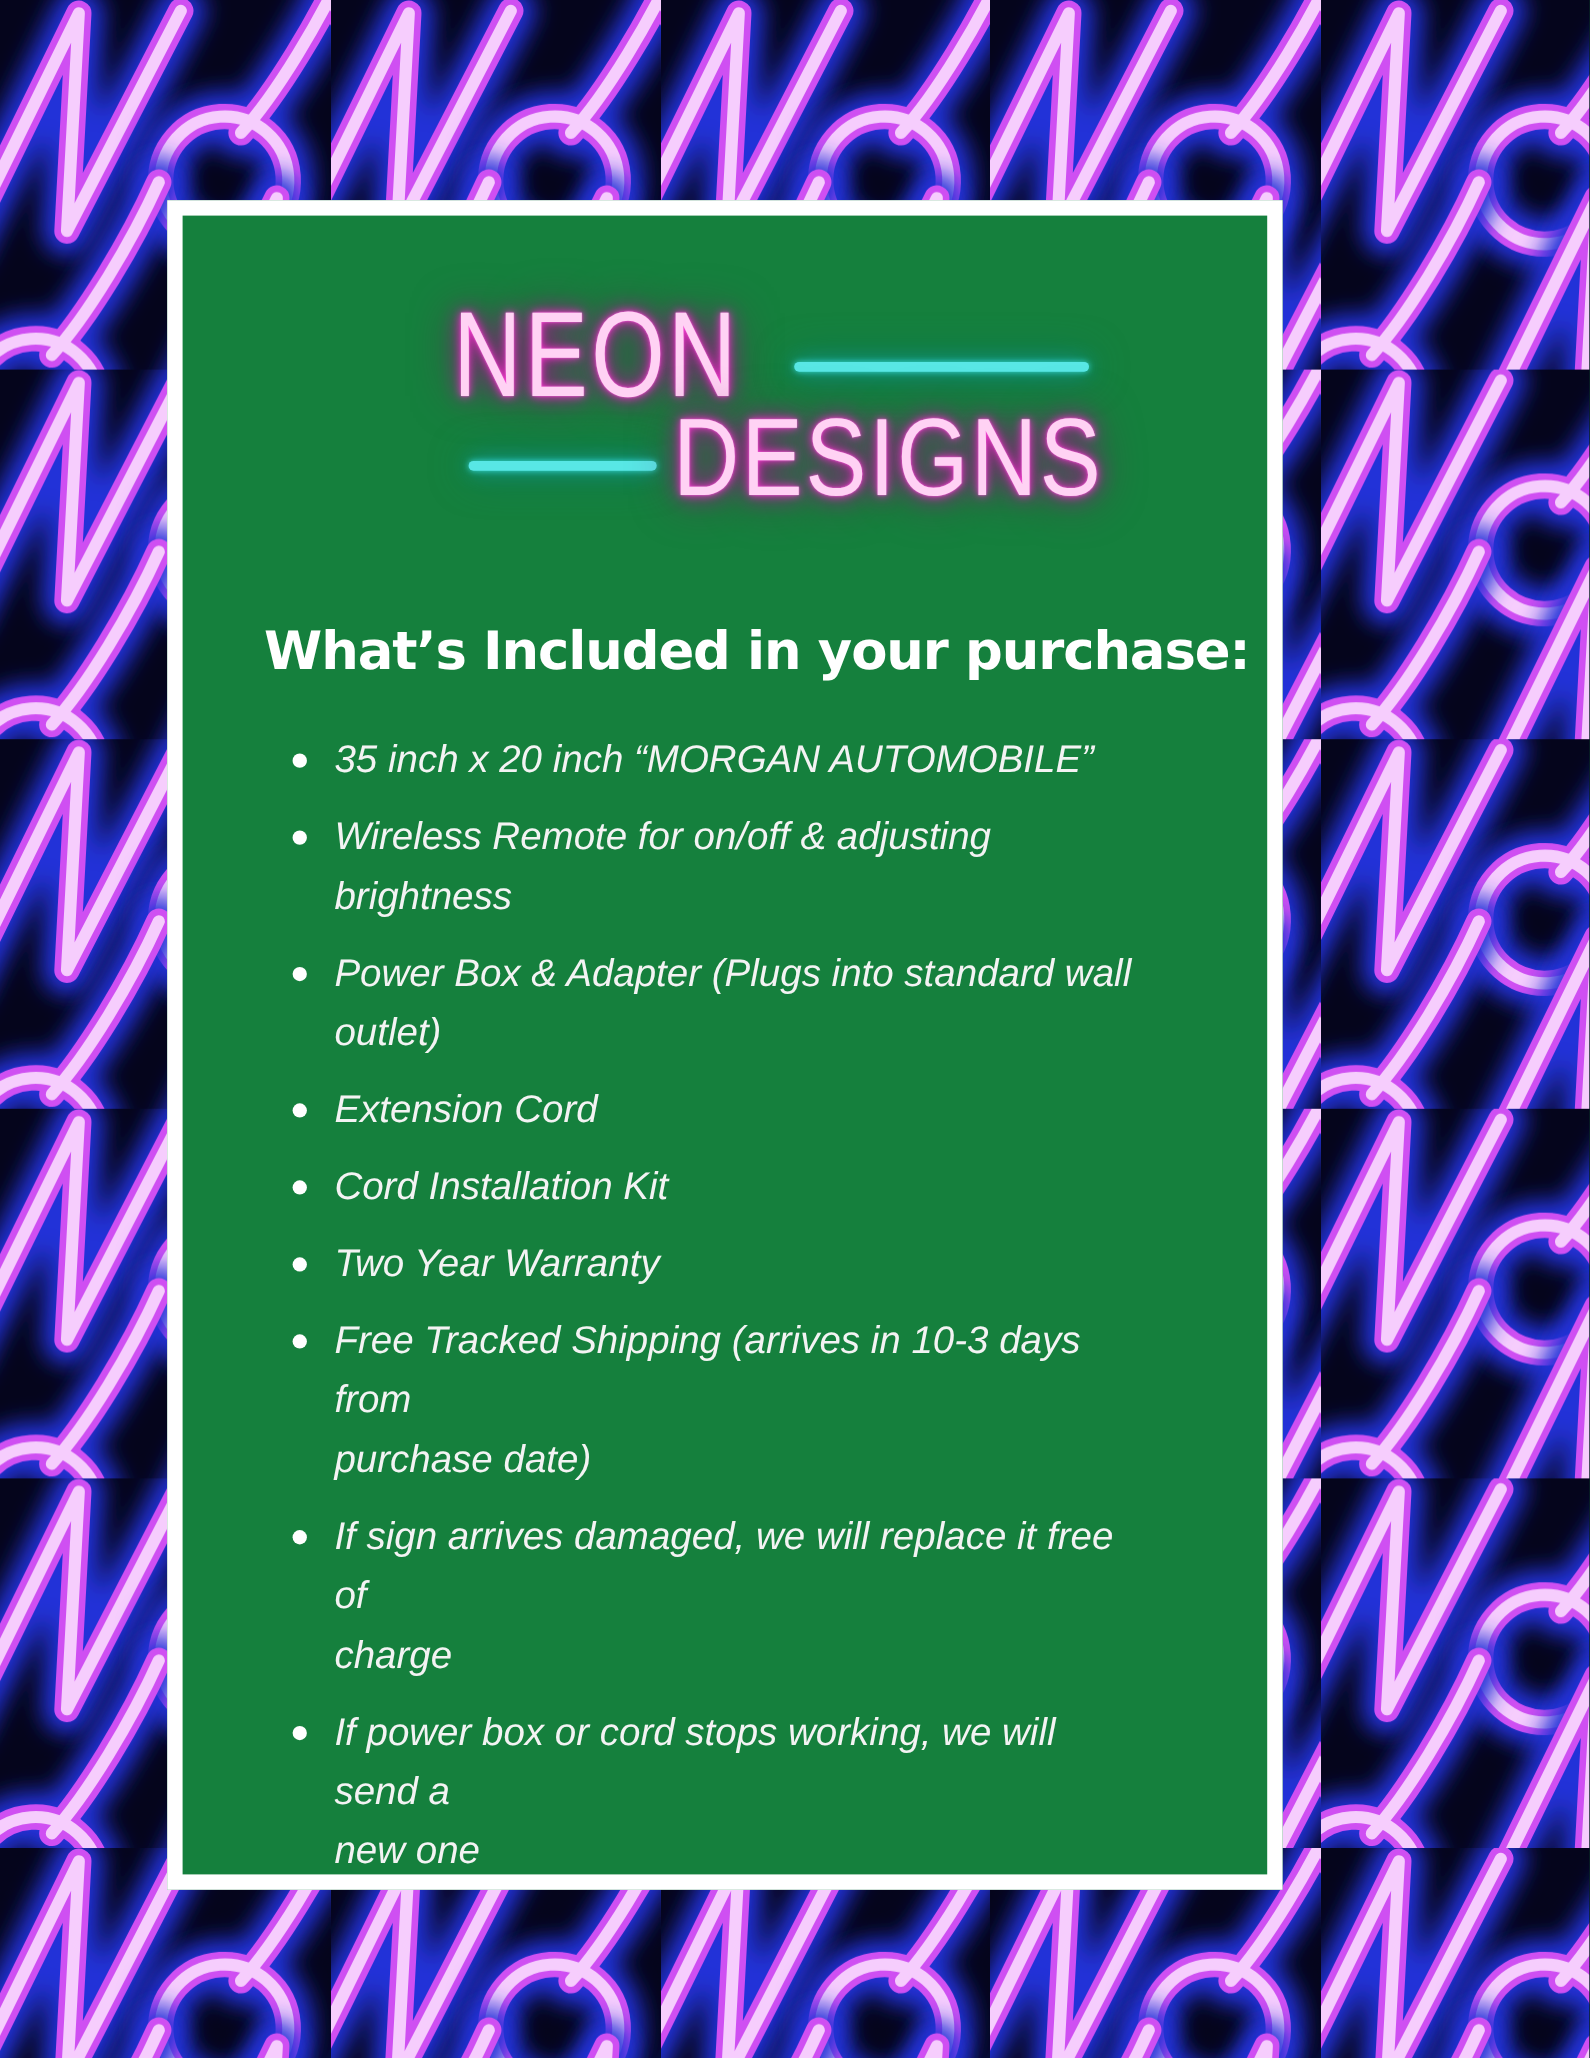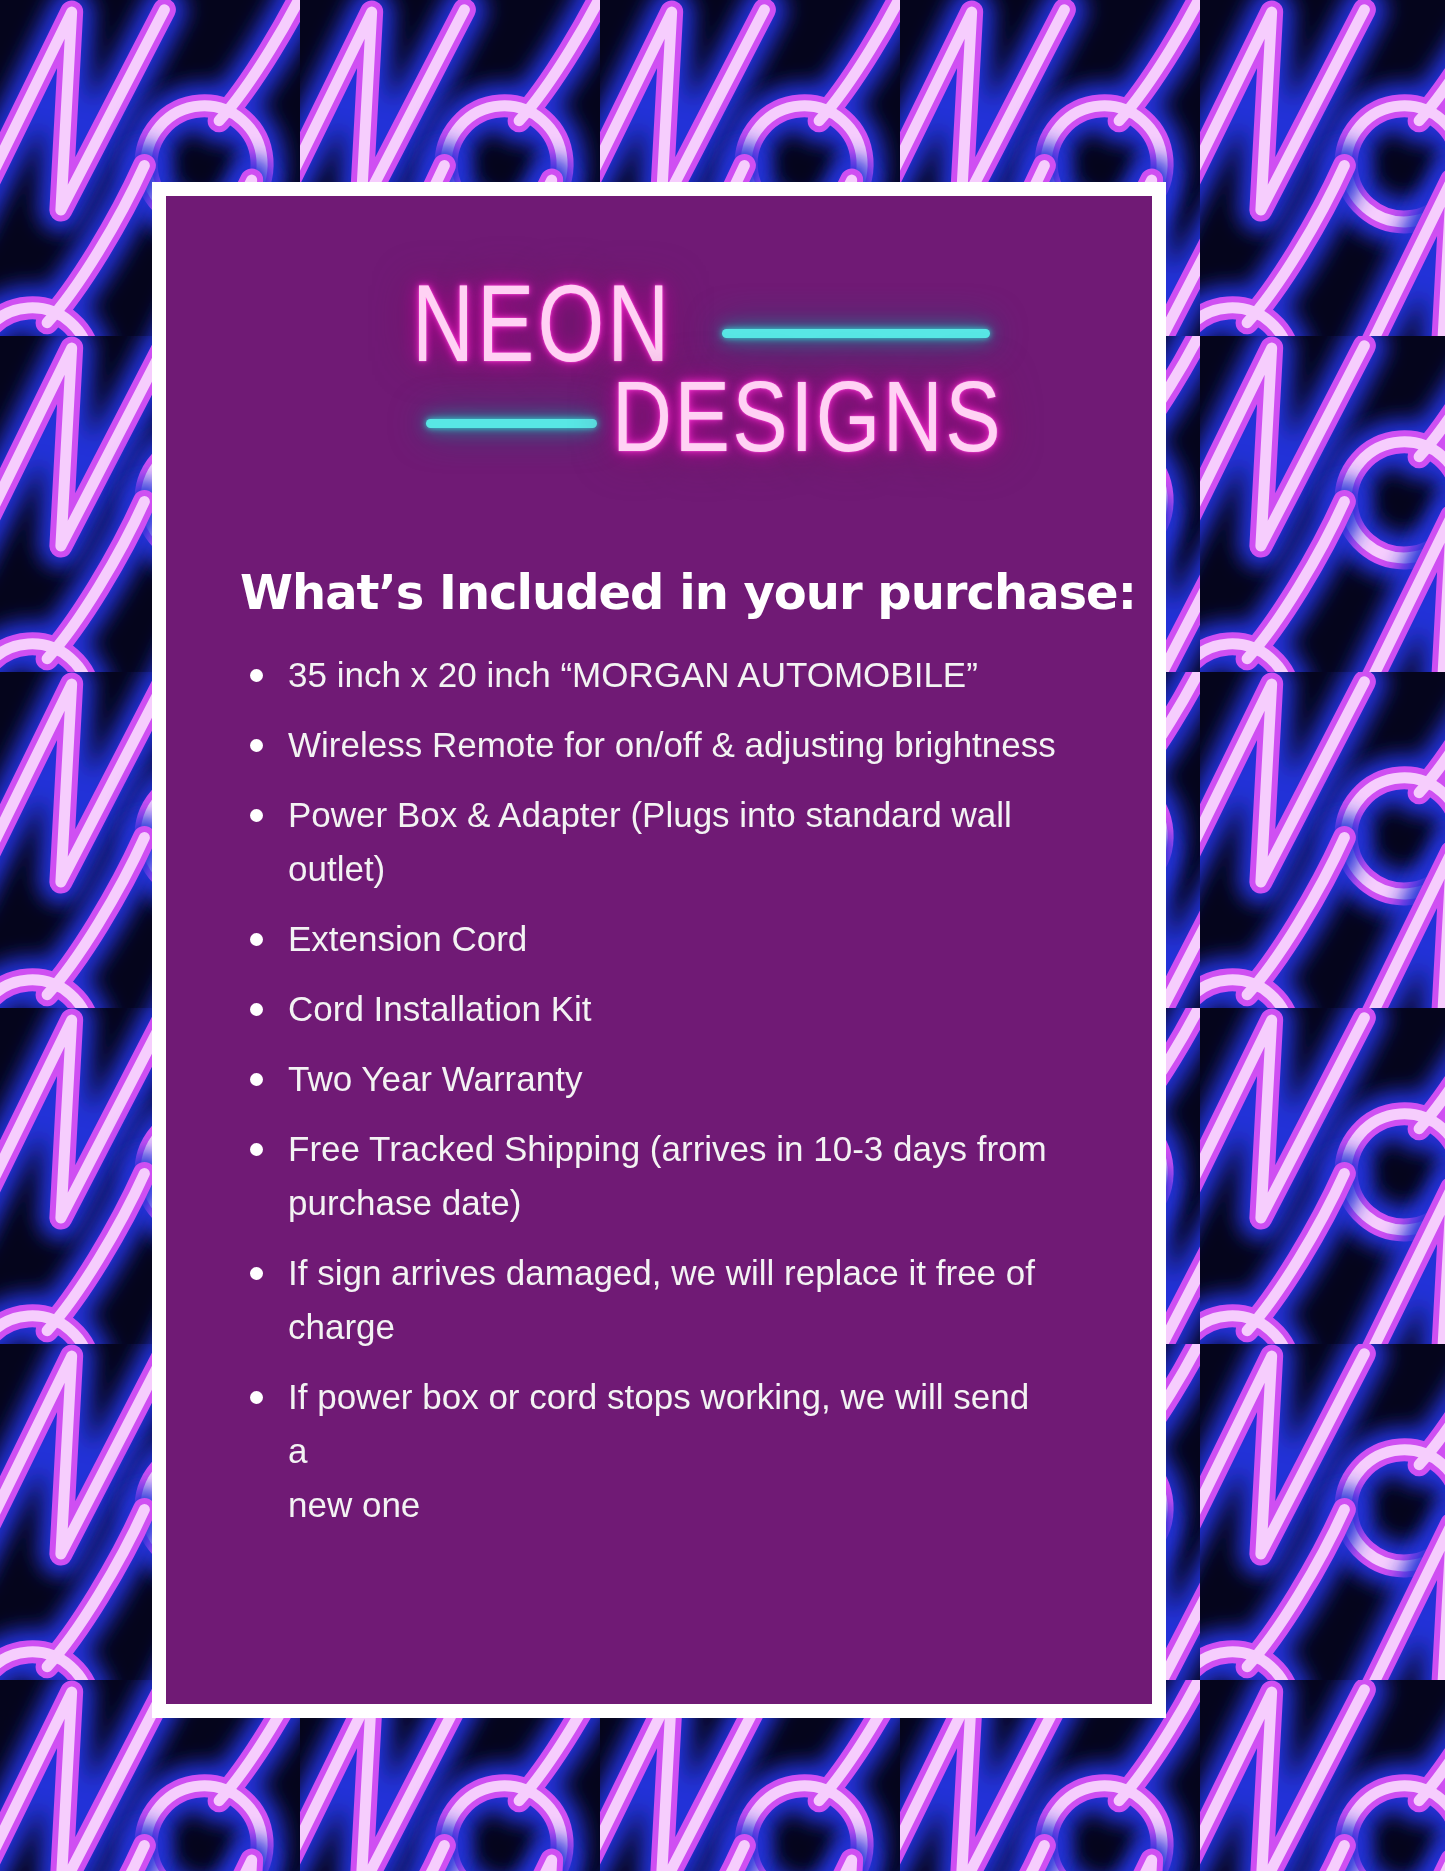--- a/index.html
+++ b/index.html
@@ -8,42 +8,42 @@
 
   
   .bg-svg{position:absolute;left:0;top:0;width:1445px;height:1871px;display:block;}
   .pg{stroke:#2331d8;stroke-width:46;filter:url(#glowblur);}
   .pm{stroke:#cf4ff2;stroke-width:23;}
   .pc{stroke:#f6cdfd;stroke-width:11;}
   .motif use{fill:none;stroke-linecap:round;stroke-linejoin:round;}
 
   
   .card{position:absolute;left:152px;top:182px;width:1014px;height:1536px;
-        box-sizing:border-box;border:14px solid #ffffff;background:#701a75;}
+        box-sizing:border-box;border:14px solid #ffffff;background:#15803d;}
 
   
   .logo{position:absolute;left:0;top:0;width:100%;height:300px;}
   .neon-word{position:absolute;color:#ffd2f4;font-weight:400;line-height:1;
         white-space:nowrap;transform-origin:left top;
         text-shadow:0 0 2px #ff6ae2,0 0 9px #ff31d4,0 0 22px #cc00a6,0 0 48px #7a005f;}
   .word-neon{left:246px;top:72px;font-size:110px;letter-spacing:4px;transform:scaleX(.78);}
   .word-designs{left:446px;top:170px;font-size:100px;letter-spacing:3px;transform:scaleX(.83);}
   .tline{position:absolute;height:9px;border-radius:6px;background:#58e7e5;
         box-shadow:0 0 6px #38dcd9,0 0 18px #0fa3a6,0 0 38px #086e72;}
   .tline-top{left:556px;top:133px;width:268px;}
   .tline-bottom{left:260px;top:223px;width:171px;}
 
   
   .heading{position:absolute;left:0;top:368px;width:100%;text-align:center;
         color:#ffffff;font-family:"DejaVu Sans","Liberation Sans",sans-serif;
         font-weight:bold;font-size:48px;line-height:56px;letter-spacing:-1px;padding-left:29px;}
 
   
-  .items{position:absolute;left:0;top:452px;right:0;margin:0;
-        padding:0 96px 0 122px;list-style:none;}
+  .items{position:absolute;left:0;top:452px;right:0;margin:16px;
+        padding:0 96px 0 122px;list-style:none;font-style:italic;}
   .items li{position:relative;margin:0 0 16px 0;color:#f3f3f3;
         font-size:35px;line-height:54px;font-weight:400;}
   .items .dot{position:absolute;left:-38px;top:21px;width:13px;height:13px;
         border-radius:50%;background:#ffffff;}
   .items .line{display:block;}
 </style>
 </head>
 <body>
 
 <svg class="bg-svg" viewBox="0 0 1445 1871" xmlns="http://www.w3.org/2000/svg">

